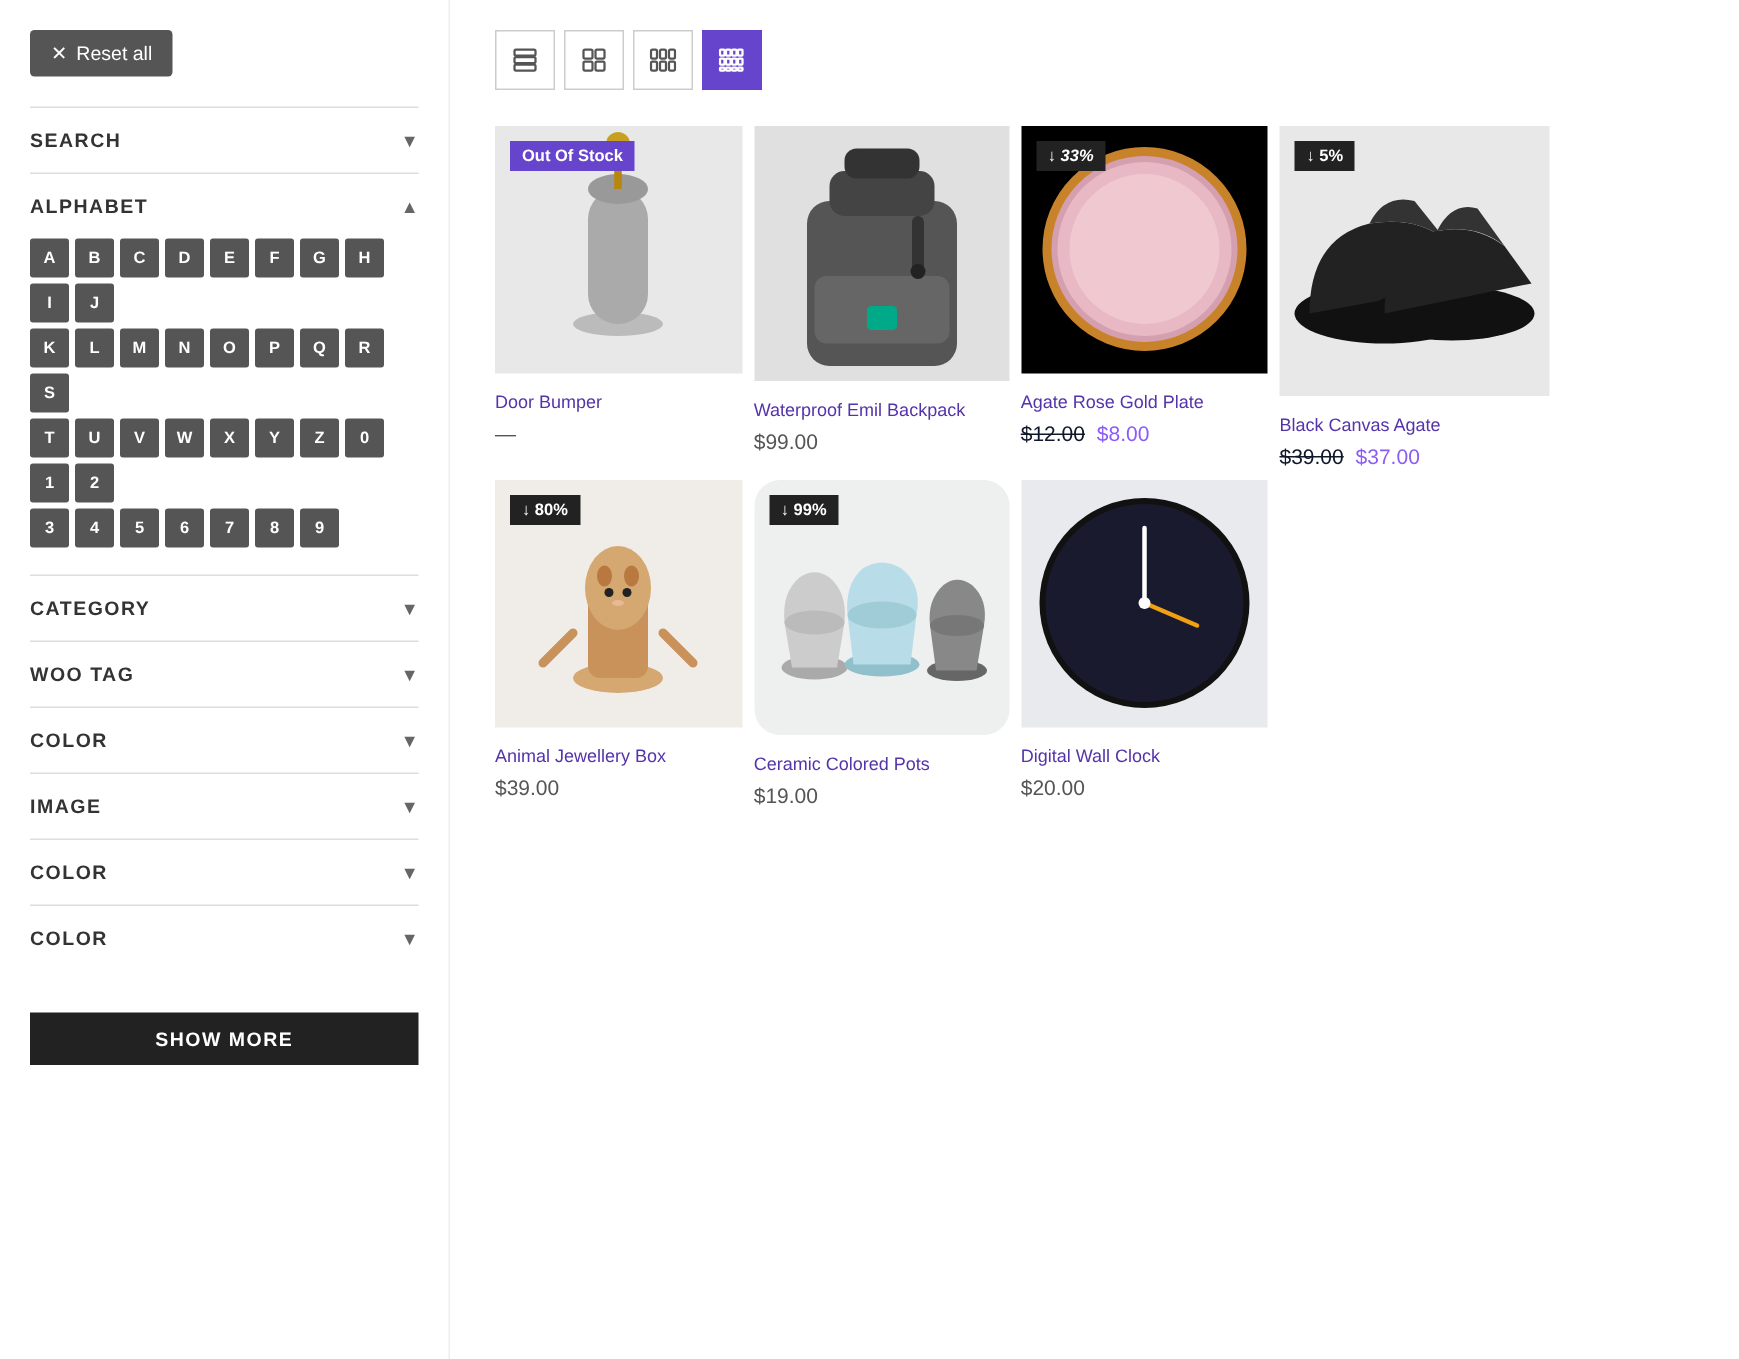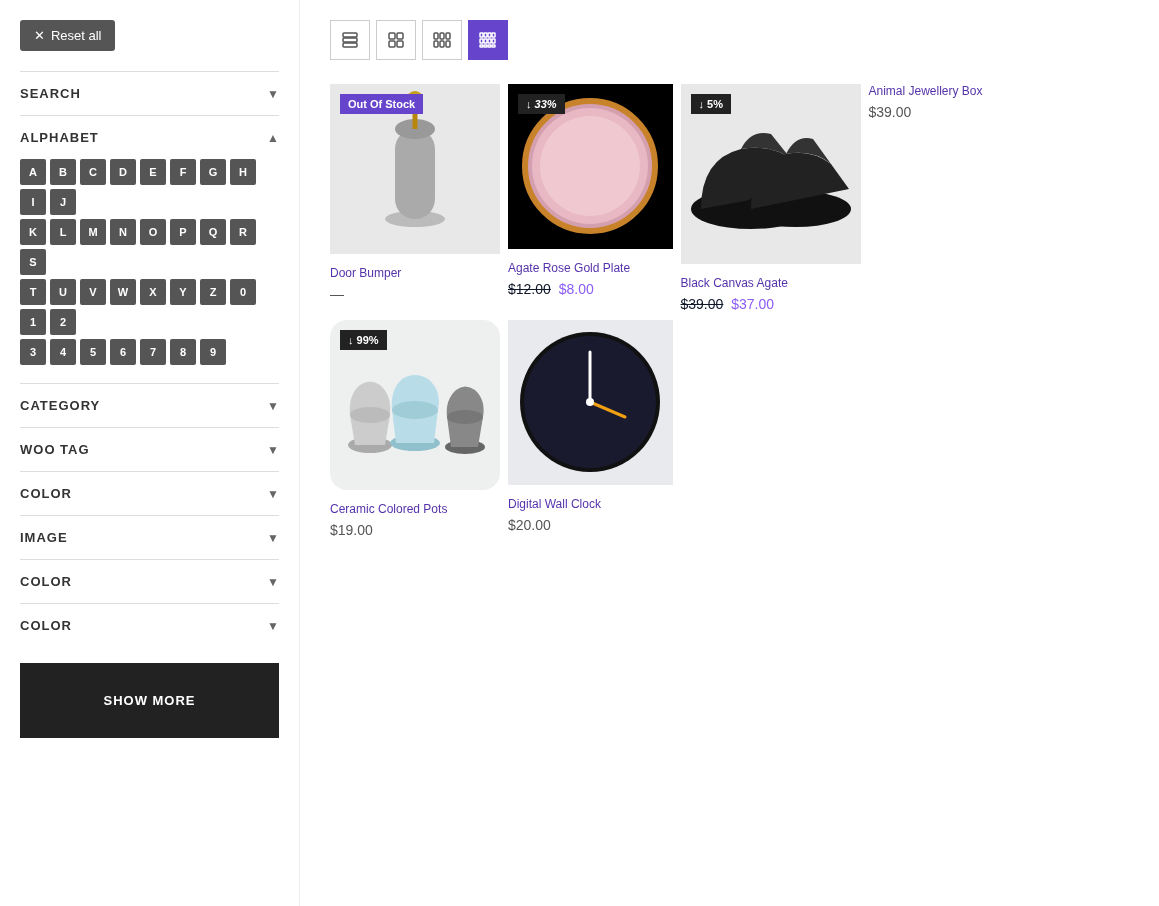--- a/index.html
+++ b/index.html
@@ -14,21 +14,21 @@
     .filter-section { border-top: 1px solid #ddd; padding: 14px 0; }
     .filter-header { display: flex; justify-content: space-between; align-items: center; cursor: pointer; }
     .filter-title { font-size: 13px; font-weight: bold; letter-spacing: 1px; color: #333; }
     .chevron { font-size: 12px; color: #666; }
     
     
     .alphabet-grid { margin-top: 14px; }
     .alpha-row { display: flex; flex-wrap: wrap; gap: 4px; margin-bottom: 4px; }
     .alpha-btn { width: 26px; height: 26px; background: #555; color: #fff; border: none; cursor: pointer; font-size: 11px; font-weight: bold; border-radius: 2px; display: flex; align-items: center; justify-content: center; }
     
-    .show-more-btn { background: #222; color: #fff; border: none; padding: 30px; width: 100%; cursor: pointer; font-size: 13px; letter-spacing: 1px; margin-top: 16px; font-weight: bold; }
+    .show-more-btn { background: #222; color: #fff; border: none; padding: 10px; width: 100%; cursor: pointer; font-size: 13px; letter-spacing: 1px; margin-top: 28px; font-weight: bold; }
     
     
     .main { flex: 1; padding: 20px 30px; }
     
     
     .toolbar { display: flex; gap: 6px; margin-bottom: 24px; }
     .view-btn { width: 40px; height: 40px; border: 1px solid #ccc; background: #fff; cursor: pointer; display: flex; align-items: center; justify-content: center; }
     .view-btn.active { background: #6644cc; border-color: #6644cc; color: #fff; }
     .view-btn svg { width: 18px; height: 18px; }
     
@@ -238,20 +238,39 @@
           </svg>
         </div>
         <div class="product-name">
           <a href="#">Door Bumper</a>
         </div>
         <div class="product-price">
           <span class="price-regular">—</span>
         </div>
       </div>
 
+      <div class="product-card">
+        <div class="product-image-wrap img-backpack">
+          <svg width="160" height="170" viewBox="0 0 160 170">
+            <rect x="30" y="50" width="100" height="110" rx="15" fill="#555"></rect>
+            <rect x="45" y="30" width="70" height="30" rx="10" fill="#444"></rect>
+            <rect x="55" y="15" width="50" height="20" rx="8" fill="#333"></rect>
+            <rect x="35" y="100" width="90" height="45" rx="8" fill="#666"></rect>
+            <rect x="70" y="120" width="20" height="16" rx="3" fill="#00aa88"></rect>
+            <rect x="100" y="60" width="8" height="40" rx="4" fill="#333"></rect>
+            <circle cx="104" cy="97" r="5" fill="#222"></circle>
+          </svg>
+        </div>
+        <div class="product-name">
+          <a href="#">Waterproof Emil Backpack</a>
+        </div>
+        <div class="product-price">
+          <span class="price-regular">$99.00</span>
+        </div>
+      </div>
 
       <div class="product-card">
         <div class="product-image-wrap img-plate">
           <span class="badge badge-discount">33%</span>
           <svg width="160" height="160" viewBox="0 0 160 160">
             <circle cx="80" cy="80" r="65" fill="#d4a0b0" stroke="#c8832a" stroke-width="6"></circle>
             <circle cx="80" cy="80" r="58" fill="#e8b8c4"></circle>
             <circle cx="80" cy="80" r="50" fill="#f0c8d0"></circle>
           </svg>
         </div>
@@ -280,20 +299,35 @@
           <a href="#">Black Canvas Agate</a>
         </div>
         <div class="product-price">
           <span class="price-original">$39.00</span>
           <span class="price-sale">$37.00</span>
         </div>
       </div>
 
 
       <div class="product-card">
+        <div class="product-image-wrap img-animal">
+          <span class="badge badge-discount">80%</span>
+          <svg width="140" height="160" viewBox="0 0 140 160">
+            <ellipse cx="70" cy="130" rx="30" ry="10" fill="#d4a870"></ellipse>
+            <rect x="50" y="70" width="40" height="60" rx="8" fill="#c8925a"></rect>
+            <ellipse cx="70" cy="70" rx="22" ry="28" fill="#d4a870"></ellipse>
+            <ellipse cx="61" cy="62" rx="5" ry="7" fill="#b87840"></ellipse>
+            <ellipse cx="79" cy="62" rx="5" ry="7" fill="#b87840"></ellipse>
+            <circle cx="64" cy="73" r="3" fill="#222"></circle>
+            <circle cx="76" cy="73" r="3" fill="#222"></circle>
+            <ellipse cx="70" cy="80" rx="4" ry="2" fill="#e8b898"></ellipse>
+            <line x1="40" y1="100" x2="20" y2="120" stroke="#c8925a" stroke-width="6" stroke-linecap="round"></line>
+            <line x1="100" y1="100" x2="120" y2="120" stroke="#c8925a" stroke-width="6" stroke-linecap="round"></line>
+          </svg>
+        </div>
         <div class="product-name">
           <a href="#">Animal Jewellery Box</a>
         </div>
         <div class="product-price">
           <span class="price-regular">$39.00</span>
         </div>
       </div>
 
       <div class="product-card">
         <div class="product-image-wrap img-pots">

